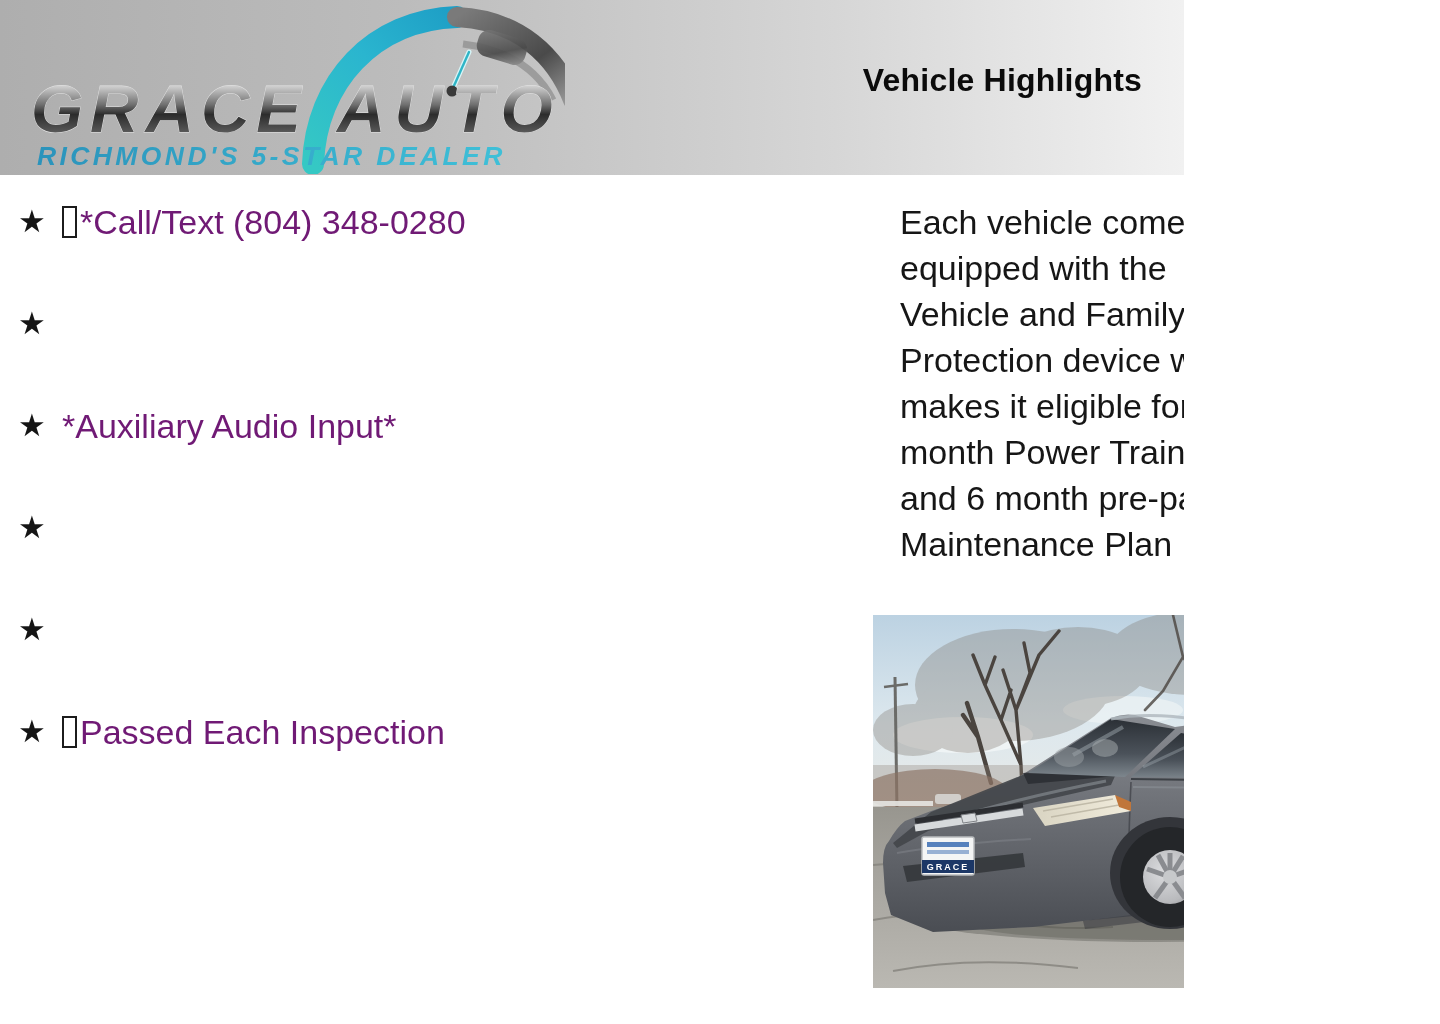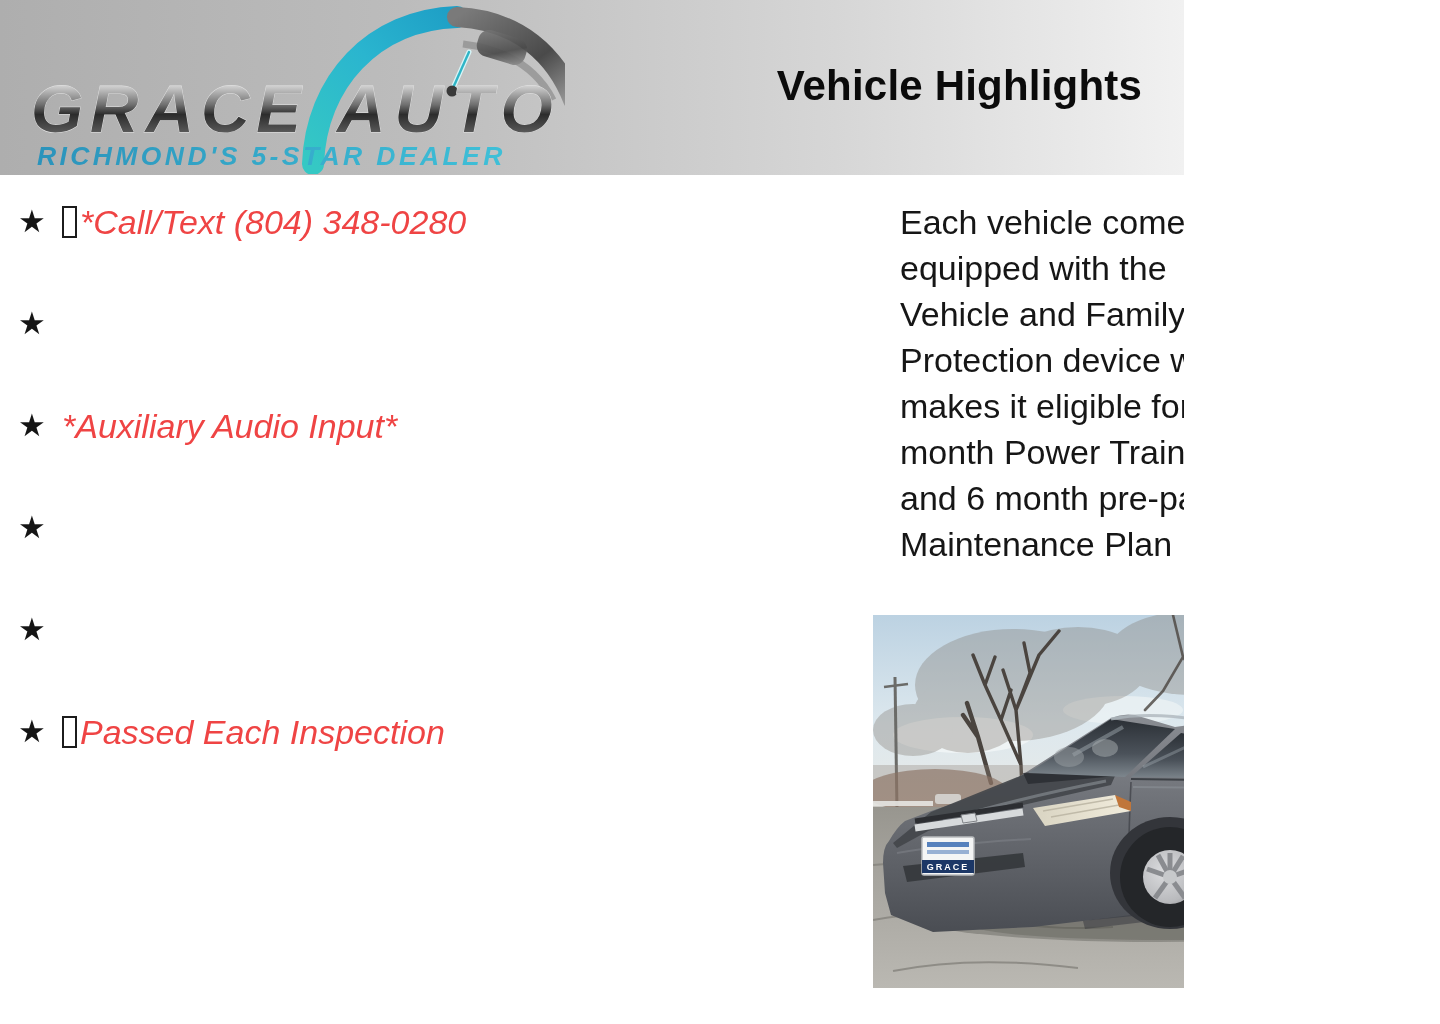--- a/index.html
+++ b/index.html
@@ -10,38 +10,38 @@
     font-family:"Liberation Sans", sans-serif; color:#111;
   }
   
   .header-band {
     position:absolute; left:0; top:0; width:1440px; height:175px;
     background:linear-gradient(90deg,#aeaeae 0%,#bcbcbc 28%,#d6d6d6 58%,#f3f3f3 84%,#e4e4e4 100%);
   }
   .logo-svg { position:absolute; left:25px; top:4px; width:540px; height:170px; }
   .vh-title {
     position:absolute; top:62px; right:42px;
-    font-size:42px; font-weight:bold; letter-spacing:0.2px; color:#0b0b0b;
+    font-size:32px; font-weight:bold; letter-spacing:0.2px; color:#0b0b0b;
     white-space:nowrap;
   }
   
   .hl-list {
     position:absolute; left:18px; top:199px; width:800px;
     list-style:none;
   }
   .hl-list li {
     display:flex; align-items:flex-start;
     margin-bottom:56px;
     font-size:34px; line-height:46px;
   }
   .star {
     flex:0 0 44px; font-size:31px; line-height:46px; color:#151515;
     letter-spacing:0;
   }
-  .li-text { white-space:pre-line; color:#ef4444;font-style:italic; }
+  .li-text { white-space:pre-line; color:#701a75; }
   .tofu {
     display:inline-block; width:15px; height:32px;
     border:2px solid #1c1c1c; margin-right:3px; vertical-align:-4px;
   }
   
   .para {
     position:absolute; left:900px; top:199px; width:566px;
     font-size:34px; line-height:46px; white-space:pre-line; color:#161616;
   }
   .photo {

